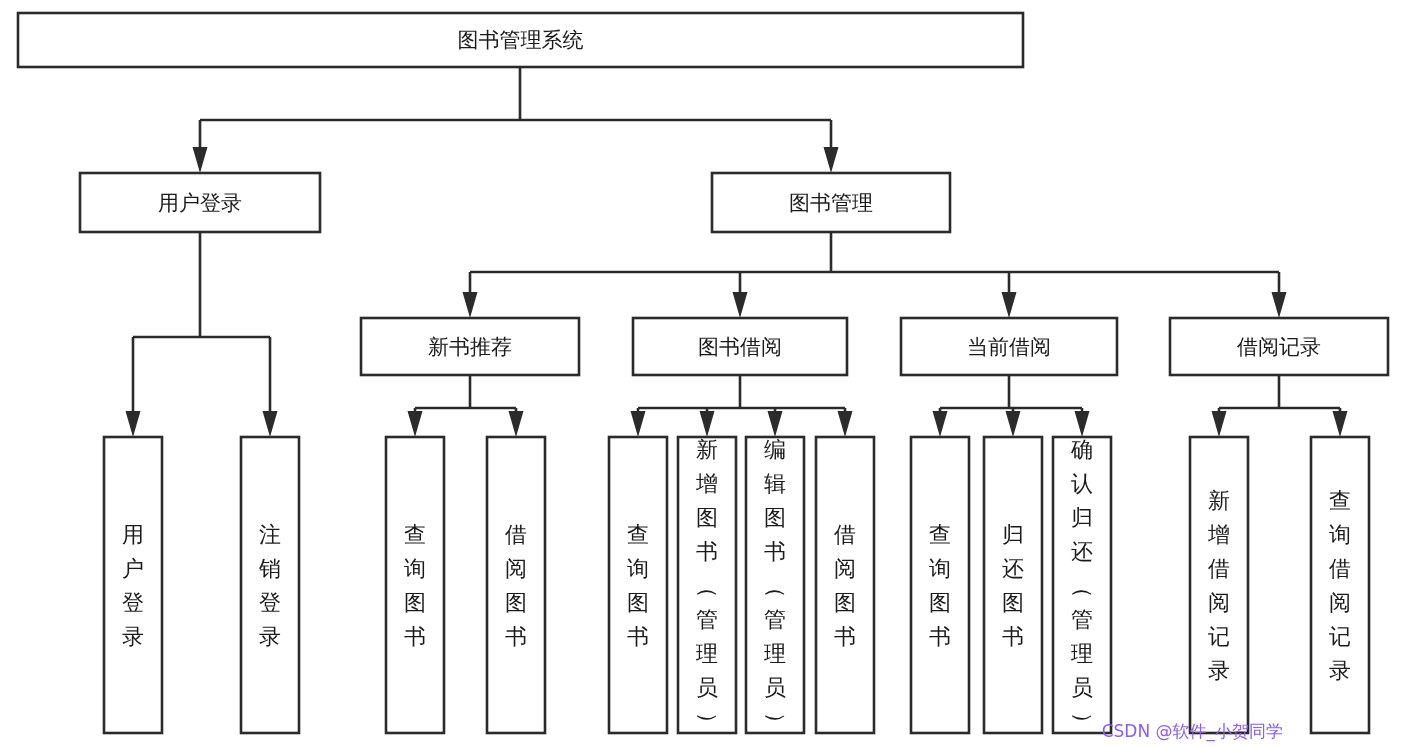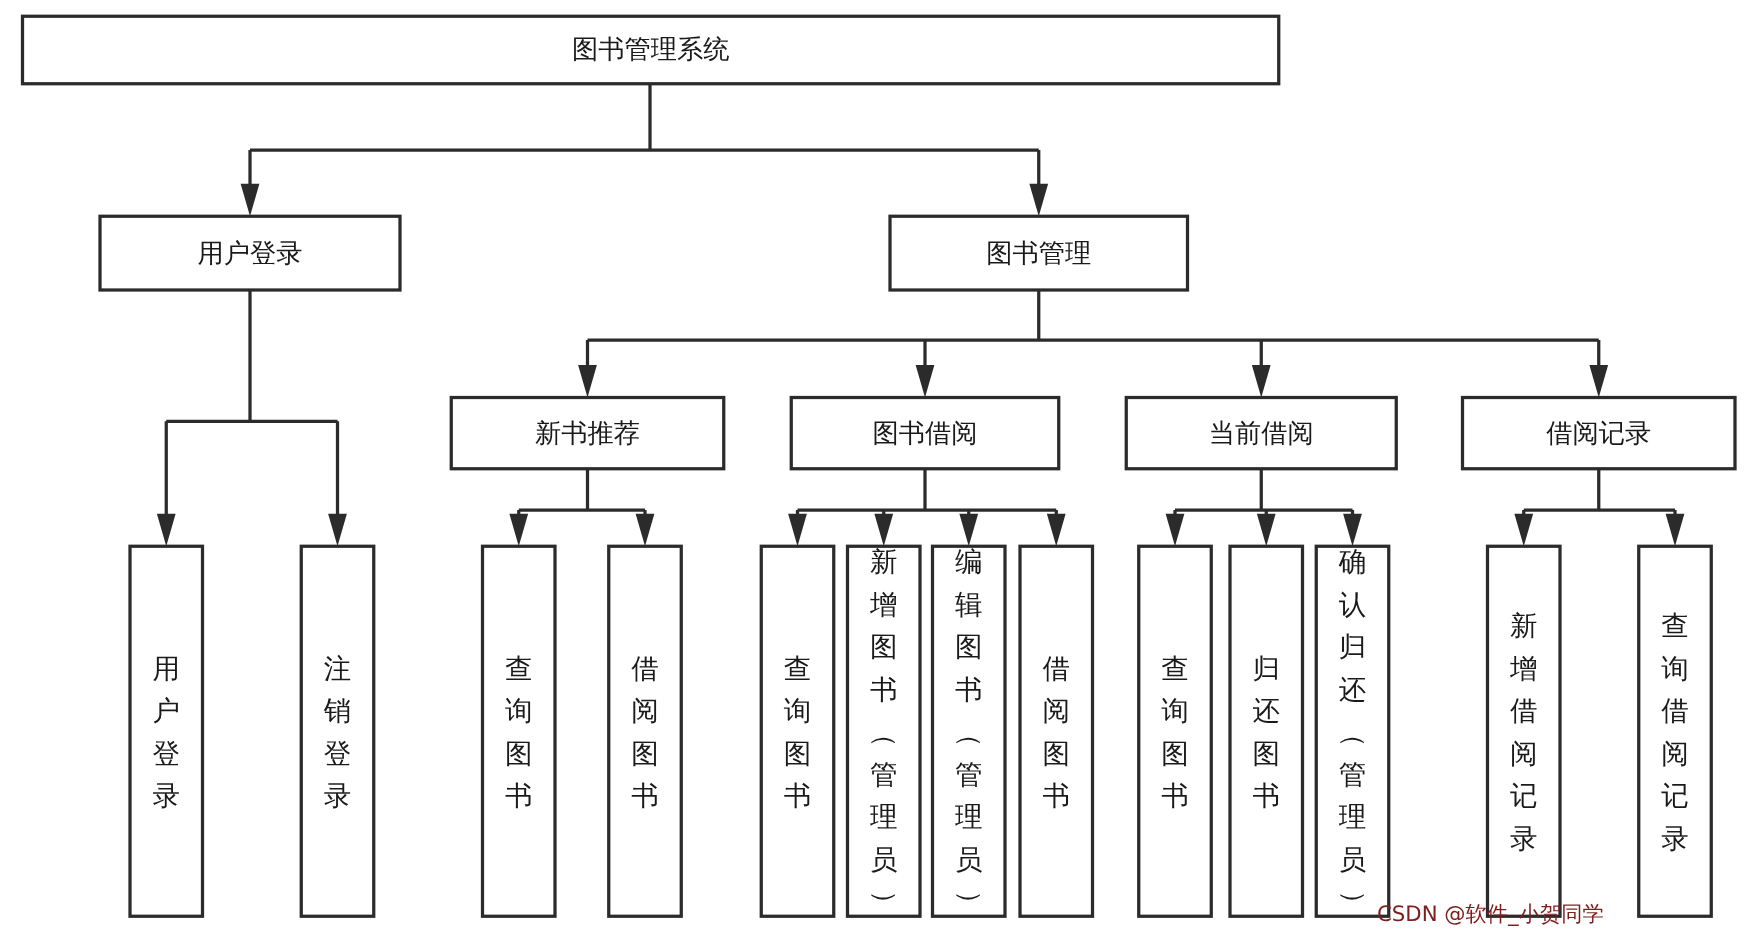--- a/index.html
+++ b/index.html
@@ -48,21 +48,21 @@
     fill: #1a1a1a;
     text-anchor: middle;
     dominant-baseline: middle;
   }
   .watermark {
     position: absolute;
     right: 8px;
     bottom: 4px;
     font-family: "DejaVu Sans", "Liberation Sans", sans-serif;
     font-size: 17px;
-    color: #7f1d1d;
+    color: #8b5cf6;
     white-space: nowrap;
     pointer-events: none;
     user-select: none;
   }
 </style>
 </head>
 <body>
 
 <div id="diagram-root">
 

